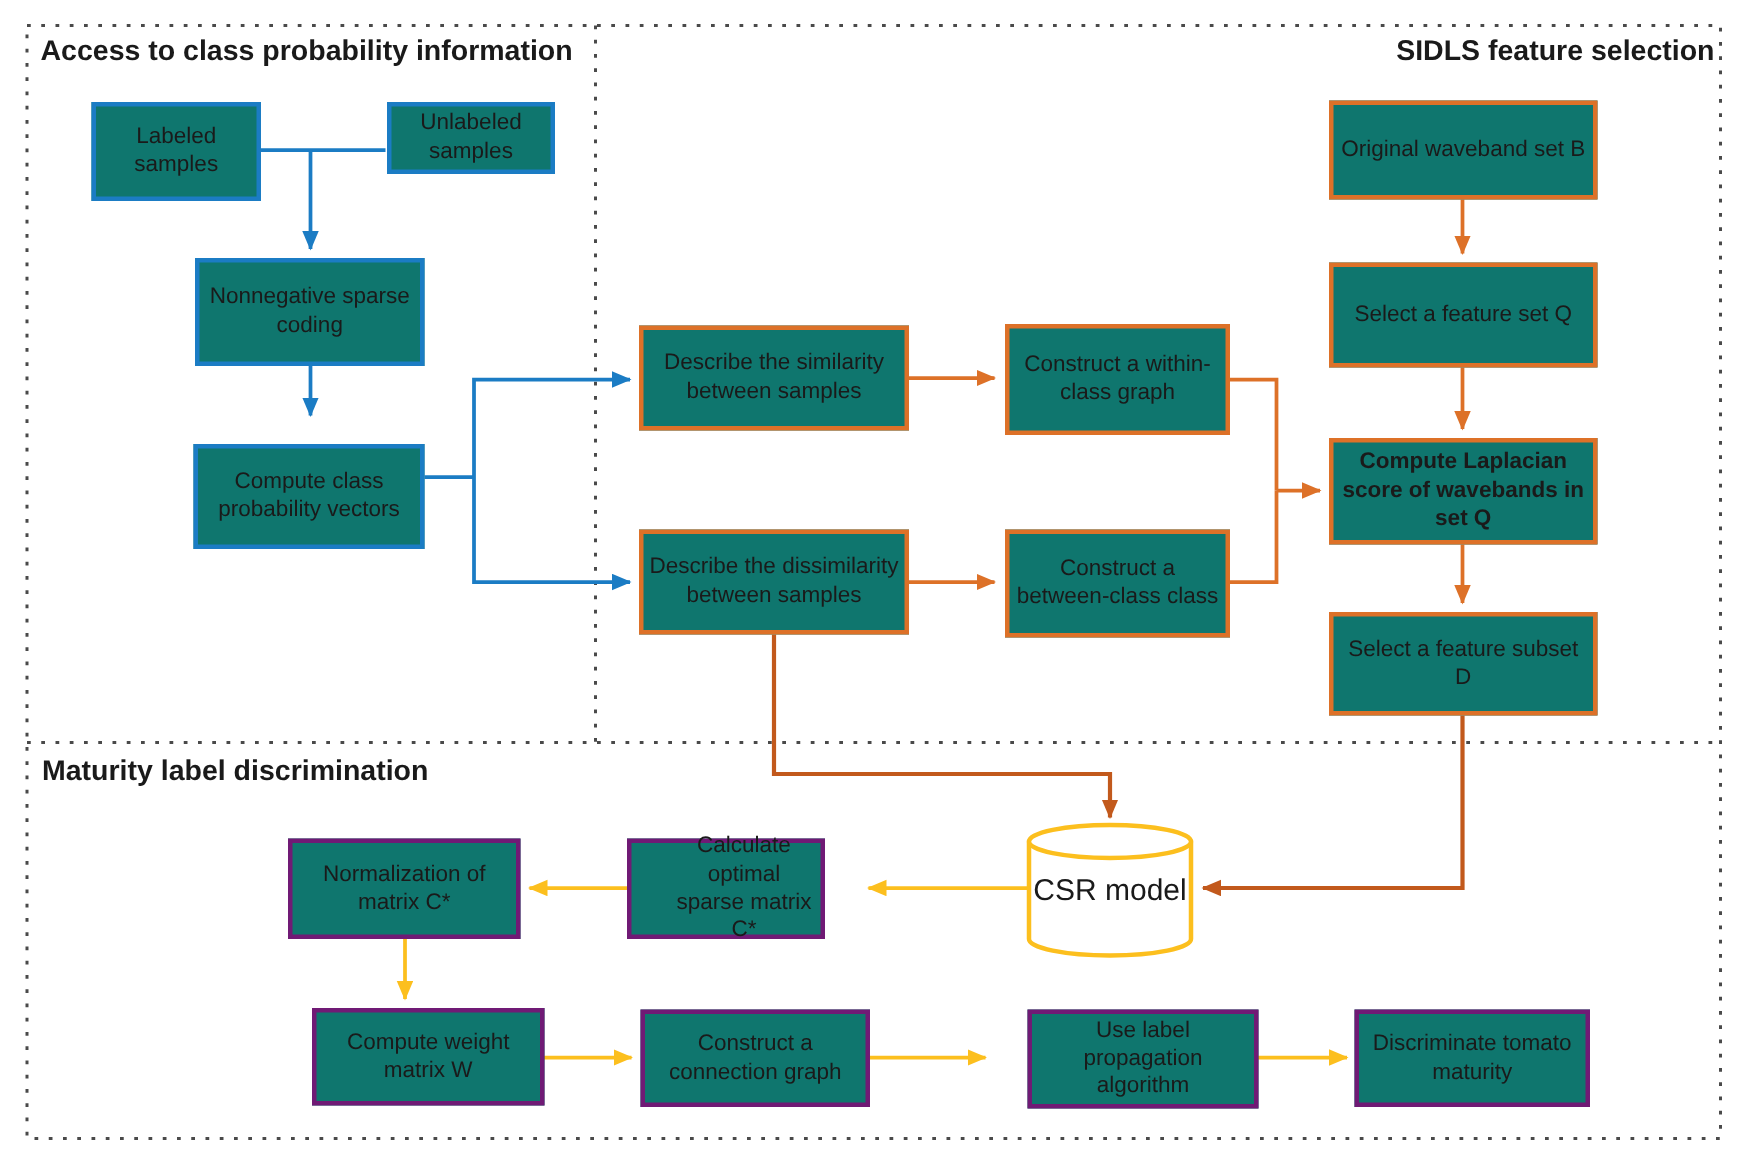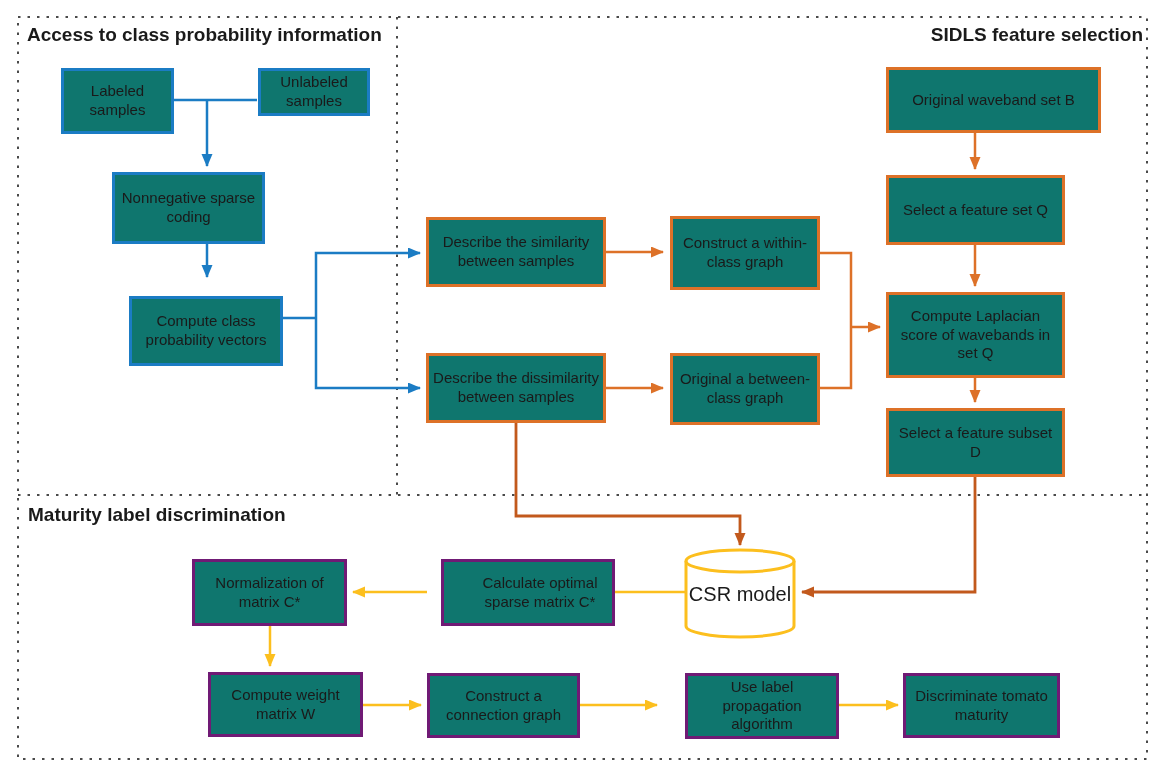--- a/index.html
+++ b/index.html
@@ -101,34 +101,34 @@
       <path d="M817,705 H898" marker-end="url(#ah-yellow)"></path>
     </g>
   </svg>
 
   <div class="section-title" style="left:27px;top:24px;">Access to class probability information</div>
   <div class="section-title" style="right:25px;top:24px;">SIDLS feature selection</div>
   <div class="section-title" style="left:28px;top:504px;">Maturity label discrimination</div>
 
   <div class="node blue" style="left:61px;top:68px;width:113px;height:66px;">Labeled samples</div>
   <div class="node blue" style="left:246px;top:68px;width:112px;height:48px;margin-left:12px;">Unlabeled samples</div>
-  <div class="node blue" style="left:112px;top:172px;width:153px;height:72px;">Nonnegative sparse coding</div>
+  <div class="node blue" style="left:130px;top:172px;width:153px;height:72px;">Nonnegative sparse coding</div>
   <div class="node blue" style="left:129px;top:296px;width:154px;height:70px;">Compute class probability vectors</div>
 
   <div class="node orange" style="left:426px;top:217px;width:180px;height:70px;">Describe the similarity between samples</div>
   <div class="node orange" style="left:670px;top:216px;width:150px;height:74px;">Construct a within-class graph</div>
   <div class="node orange" style="left:426px;top:353px;width:180px;height:70px;">Describe the dissimilarity between samples</div>
-  <div class="node orange" style="left:670px;top:353px;width:150px;height:72px;">Original a between-class graph</div>
-  <div class="node orange" style="left:886px;top:67px;width:215px;height:66px;">Original waveband set B</div>
+  <div class="node orange" style="left:670px;top:353px;width:150px;height:72px;">Construct a between-class class</div>
+  <div class="node orange" style="left:886px;top:67px;width:179px;height:66px;">Original waveband set B</div>
   <div class="node orange" style="left:886px;top:175px;width:179px;height:70px;">Select a feature set Q</div>
-  <div class="node orange" style="left:886px;top:292px;width:179px;height:86px;">Compute Laplacian score of wavebands in set Q</div>
+  <div class="node orange" style="left:886px;top:292px;width:179px;height:71px;font-weight:bold;">Compute Laplacian score of wavebands in set Q</div>
   <div class="node orange" style="left:886px;top:408px;width:179px;height:69px;">Select a feature subset D</div>
 
   <div class="node yellow" style="left:192px;top:559px;width:155px;height:67px;">Normalization of matrix C*</div>
-  <div class="node yellow" style="left:441px;top:559px;width:174px;height:67px;padding-left:28px;">Calculate optimal sparse matrix C*</div>
+  <div class="node yellow" style="left:418px;top:559px;width:132px;height:67px;padding-left:28px;">Calculate optimal sparse matrix C*</div>
   <div class="node yellow" style="left:192px;top:672px;width:155px;height:65px;margin-left:16px;">Compute weight matrix W</div>
   <div class="node yellow" style="left:427px;top:673px;width:153px;height:65px;">Construct a connection graph</div>
   <div class="node yellow" style="left:663px;top:673px;width:154px;height:66px;margin-left:22px;">Use label propagation algorithm</div>
   <div class="node yellow" style="left:903px;top:673px;width:157px;height:65px;">Discriminate tomato maturity</div>
 
   <div class="cyl-label" style="left:686px;top:576px;width:108px;height:36px;">CSR model</div>
 
 </div>
 
 </body></html>

